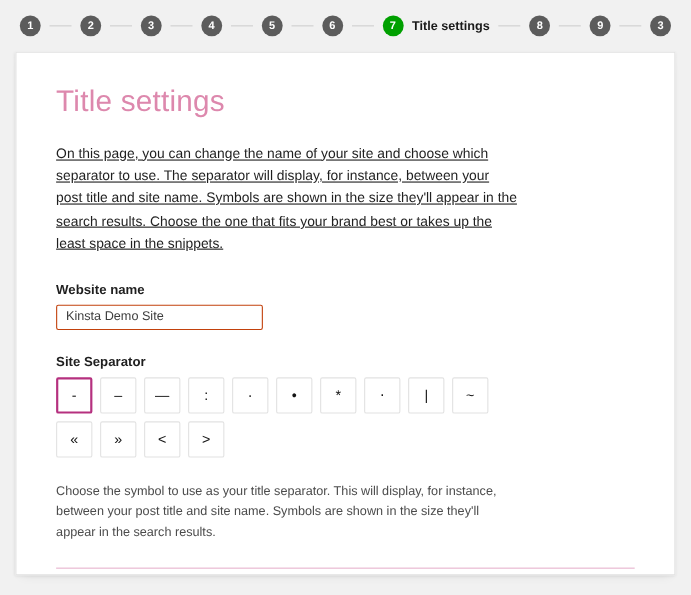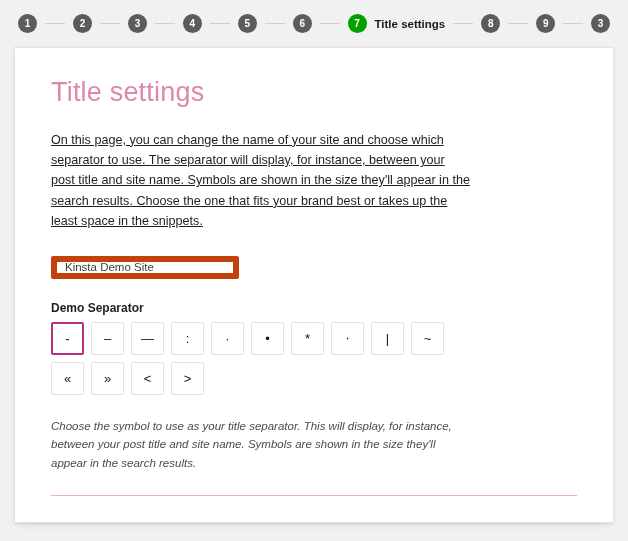--- a/index.html
+++ b/index.html
@@ -98,21 +98,21 @@
   .field-label {
     font-size: 12px;
     font-weight: bold;
     color: #1f1f1f;
     margin-bottom: 7px;
   }
 
   .text-input {
     width: 188px;
     height: 23px;
-    border: 6px solid #c2410c;
+    border: 1px solid #c2410c;
     border-radius: 2px;
     padding: 0 8px;
     font-size: 11.5px;
     color: #3d3d3d;
     font-family: "Liberation Sans", sans-serif;
     background: #fff;
     outline: none;
     display: block;
   }
 
@@ -140,21 +140,20 @@
     line-height: 1;
     cursor: pointer;
     padding: 0;
   }
   .sep-btn.selected {
     border: 2px solid #b5307f;
   }
 
   .helper {
     font-size: 11.5px;
-    font-style: italic;
     line-height: 1.62;
     color: #4b4b4b;
     margin-top: 22px;
     max-width: 420px;
   }
 
   .divider {
     border: 0;
     border-top: 1px solid #e7b3ce;
     margin: 22px 0 0 0;
@@ -206,25 +205,26 @@
     </div>
   </div>
 
 <div class="card-wrap">
   <div class="card">
 
     <h1 class="page-title">Title settings</h1>
 
     <p class="intro">On this page, you can change the name of your site and choose which separator to use. The separator will display, for instance, between your post title and site name. Symbols are shown in the size they'll appear in the search results. Choose the one that fits your brand best or takes up the least space in the snippets.</p>
 
+    <div class="field-label">Website name</div>
     <input class="text-input" type="text" id="website-name-input" value="Kinsta Demo Site" style="">
 
     <div class="spacer-22"></div>
 
-    <div class="field-label">Demo Separator</div>
+    <div class="field-label">Site Separator</div>
 
     <div class="sep-grid" id="sep-grid">
         <button class="sep-btn selected">-</button>
         <button class="sep-btn">–</button>
         <button class="sep-btn">—</button>
         <button class="sep-btn">:</button>
         <button class="sep-btn">·</button>
         <button class="sep-btn">•</button>
         <button class="sep-btn">*</button>
         <button class="sep-btn">⋅</button>

